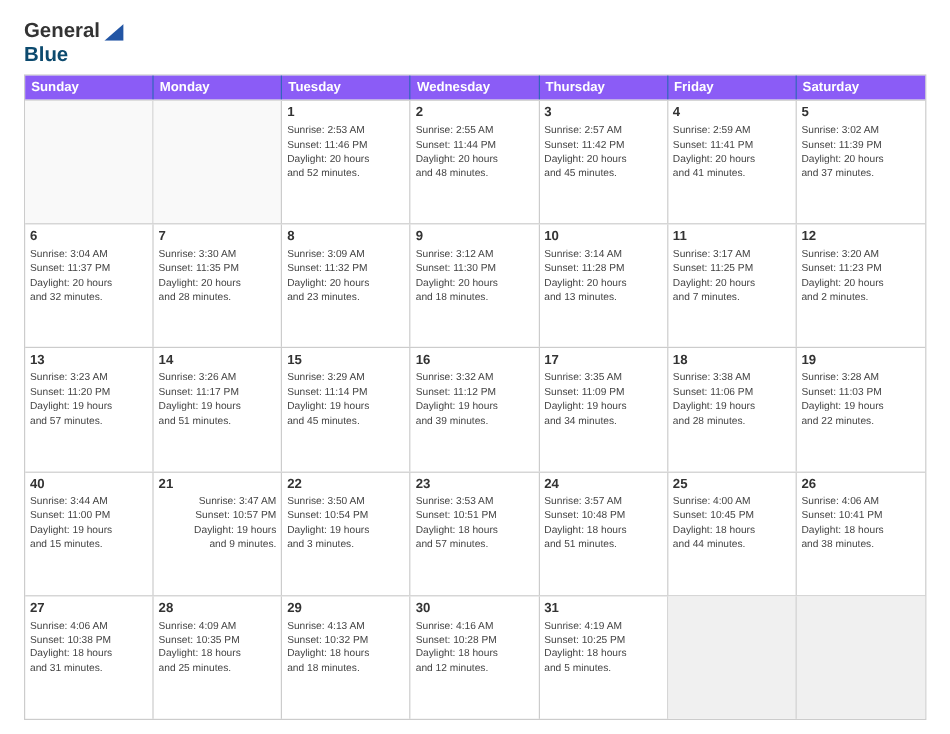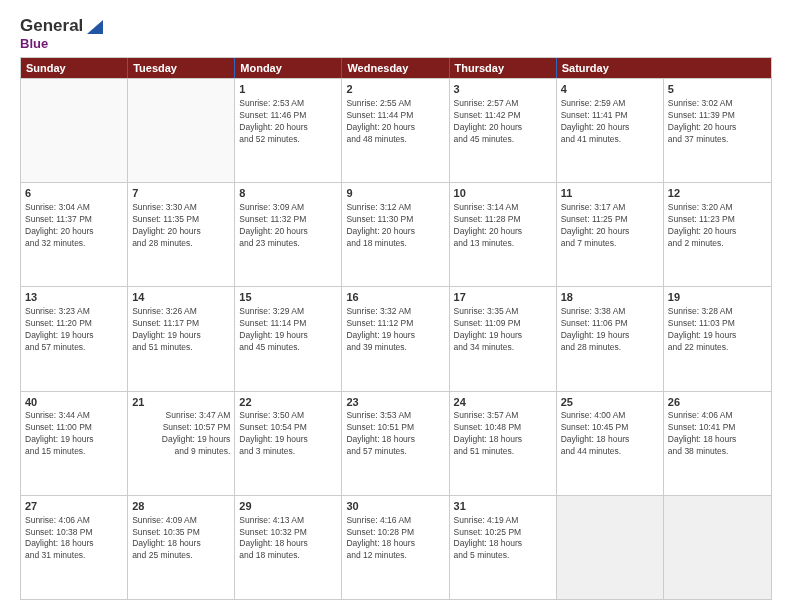--- a/index.html
+++ b/index.html
@@ -47,21 +47,21 @@
     }
     .calendar {
       flex: 1;
       display: flex;
       flex-direction: column;
       border: 1px solid #ccc;
     }
     .cal-header-row {
       display: grid;
       grid-template-columns: repeat(7, 1fr);
-      background: #7f1d1d;
+      background: #8b5cf6;
     }
     .cal-header-cell {
       color: #fff;
       font-size: 11px;
       font-weight: bold;
       padding: 4px 5px;
       border-right: 1px solid #3366bb;
     }
     .cal-header-cell:last-child { border-right: none; }
     .cal-body {
@@ -105,35 +105,36 @@
 
 <div class="page">
   <div class="header">
     <div class="logo">
       <div class="logo-line">
         <span style="font-size:17px;font-weight:bold;color:#333;">General</span>
         <svg width="18" height="14" viewBox="0 0 18 14" style="margin-left:2px;margin-top:2px;">
           <polygon points="2,14 18,0 18,14" fill="#2255a4"></polygon>
         </svg>
       </div>
-      <span style="font-size:13px;font-weight:bold;color:#701a75;">Blue</span>
+      <span style="font-size:17px;font-weight:bold;color:#0c4a6e;">Blue</span>
     </div>
     <div class="title-block">
       <div class="title-month"></div>
       <div class="title-location"></div>
     </div>
   </div>
 
   <div class="calendar">
     <div class="cal-header-row">
     <div class="cal-header-cell">Sunday</div>
+        <div class="cal-header-cell">Monday</div>
         <div class="cal-header-cell">Tuesday</div>
-        <div class="cal-header-cell">Monday</div>
         <div class="cal-header-cell">Wednesday</div>
         <div class="cal-header-cell">Thursday</div>
+        <div class="cal-header-cell">Friday</div>
         <div class="cal-header-cell">Saturday</div>
       </div>
     <div class="cal-body">
     <div class="cal-week">
           <div class="cal-cell empty"></div>
           <div class="cal-cell empty"></div>
           <div class="cal-cell">
             <span class="day-number">1</span>
             <div class="cell-text" style="white-space: pre-line;">Sunrise: 2:53 AM
 Sunset: 11:46 PM

